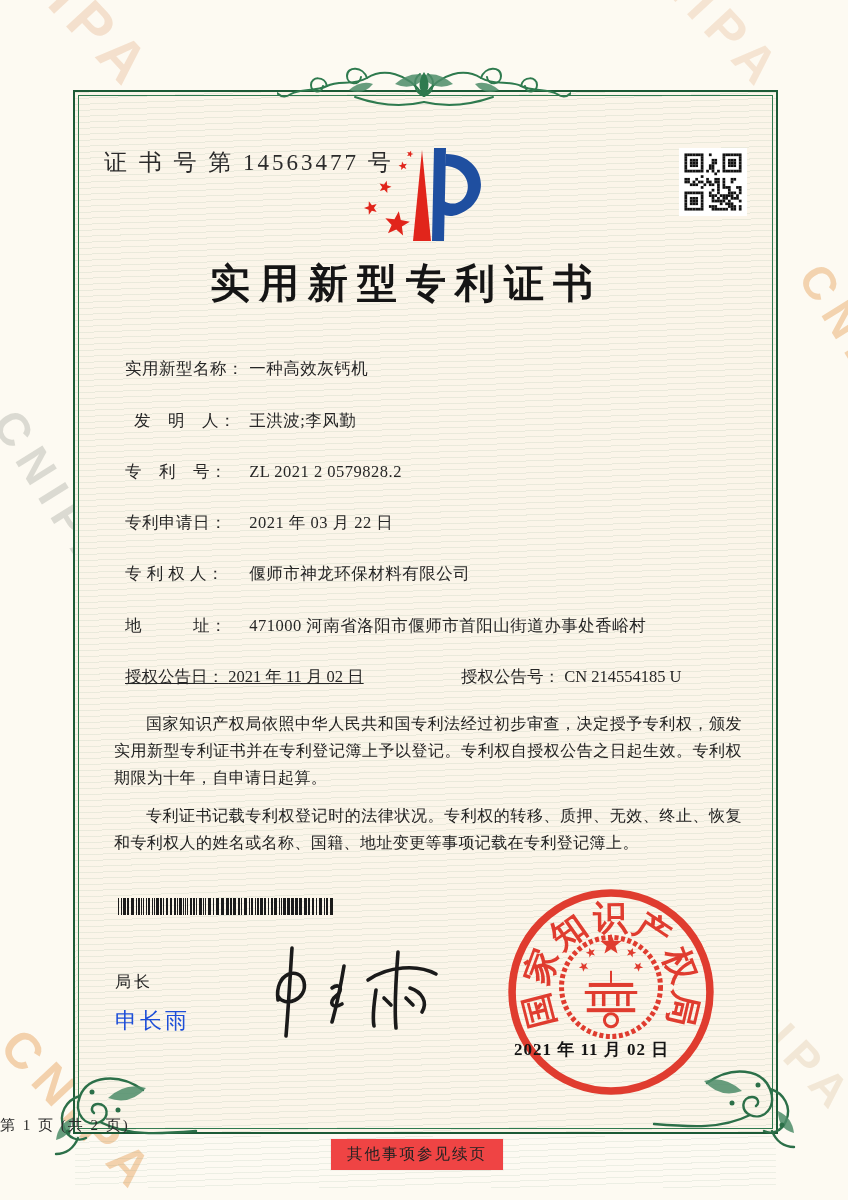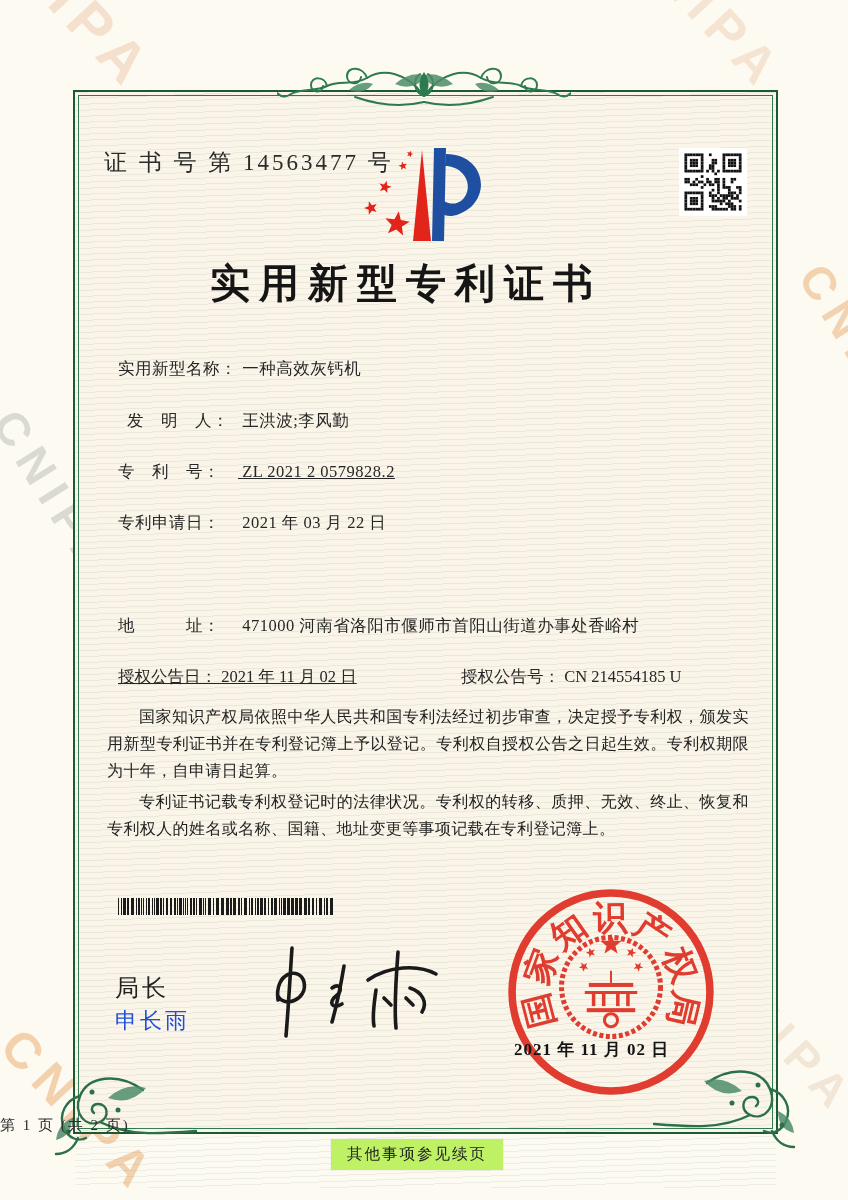--- a/index.html
+++ b/index.html
@@ -21,41 +21,41 @@
     background:repeating-linear-gradient(178deg,rgba(116,156,126,0.12) 0 1px,transparent 1px 6px);}
 
   .orn{position:absolute;}
 
   .cert-no{position:absolute;left:104px;top:147px;font-size:23px;letter-spacing:3px;color:#2b2b2b;}
   .logo{position:absolute;left:350px;top:140px;}
   .qr{position:absolute;left:679px;top:148px;width:68px;height:68px;background:#fff;}
   .title{position:absolute;left:0;top:256px;width:812px;text-align:center;
          font-size:40px;font-weight:bold;letter-spacing:9px;color:#151515;}
 
-  .field{position:absolute;left:118px;font-size:16.5px;color:#262626;white-space:nowrap;}
+  .field{position:absolute;left:125px;font-size:16.5px;color:#262626;white-space:nowrap;}
   .field .lab{display:inline-block;width:120px;letter-spacing:0.5px;}
   .field .val{letter-spacing:0.5px;}
   .grant2{position:absolute;left:440px;font-size:16.5px;color:#262626;white-space:nowrap;}
 
   .paras{position:absolute;left:103px;top:699px;width:650px;font-size:16px;line-height:27px;
          color:#222;text-align:justify;letter-spacing:0.4px;}
-  .paras p{margin:4px;text-indent:2em;}
+  .paras p{margin:11px;text-indent:2em;}
 
   .barcode{position:absolute;left:118px;top:898px;}
-  .role{position:absolute;left:115px;top:972px;font-size:24px;letter-spacing:3px;color:#222;}
+  .role{position:absolute;left:115px;top:972px;font-size:16px;letter-spacing:3px;color:#222;}
   .dname{position:absolute;left:115px;top:1006px;font-size:22px;letter-spacing:3px;color:#1d4ed8;}
   .sig{position:absolute;left:248px;top:938px;}
 
   .seal{position:absolute;left:505px;top:886px;opacity:0.93;}
   .seal-date{position:absolute;left:514px;top:1038px;font-size:17px;font-weight:600;
              letter-spacing:1px;color:#141414;white-space:nowrap;}
 
   .pagefoot{position:absolute;left:0;top:1116px;width:848px;text-align:left;
             font-size:15px;letter-spacing:2px;color:#2b2b2b;}
-  .note{position:absolute;left:331px;top:1139px;background:#bef264;padding:5px 16px;
+  .note{position:absolute;left:331px;top:1139px;background:#ef4444;padding:5px 16px;
         font-size:15.5px;letter-spacing:2px;color:#222;box-shadow:0 0 0 1px rgba(0,0,0,0.03);}
 </style>
 </head>
 <body>
 
 <div class="page">
 
   <div class="wm" style="left:-46px;top:-36px;font-size:58px;color:rgba(224,166,118,0.30);transform:rotate(47deg);">CNIPA</div>
   <div class="wm" style="left:600px;top:-24px;font-size:52px;color:rgba(224,166,118,0.26);transform:rotate(47deg);">CNIPA</div>
   <div class="wm" style="left:766px;top:322px;font-size:46px;color:rgba(226,146,66,0.38);transform:rotate(58deg);">CNIPA</div>
@@ -323,27 +323,31 @@
   <div class="title">实用新型专利证书</div>
 
   <div class="field" style="top:358px;">
     <span class="lab">实用新型名称：</span>
     <span class="val">一种高效灰钙机</span>
   </div>
   <div class="field" style="top:410px;text-align:center;">
     <span class="lab">发　明　人：</span>
     <span class="val">王洪波;李风勤</span>
   </div>
-  <div class="field" style="top:461px;text-decoration:underline;">
+  <div class="field" style="top:461px;">
     <span class="lab">专　利　号：</span>
     <span class="val">ZL 2021 2 0579828.2</span>
   </div>
   <div class="field" style="top:512px;">
     <span class="lab">专利申请日：</span>
     <span class="val">2021 年 03 月 22 日</span>
+  </div>
+  <div class="field" style="top:563px;">
+    <span class="lab">专 利 权 人：</span>
+    <span class="val">偃师市神龙环保材料有限公司</span>
   </div>
   <div class="field" style="top:615px;">
     <span class="lab">地　　　址：</span>
     <span class="val">471000 河南省洛阳市偃师市首阳山街道办事处香峪村</span>
   </div>
 
   <div class="field" style="top:666px;text-decoration:underline;">
     <span>授权公告日：</span>
     <span>2021 年 11 月 02 日</span>
   </div>

